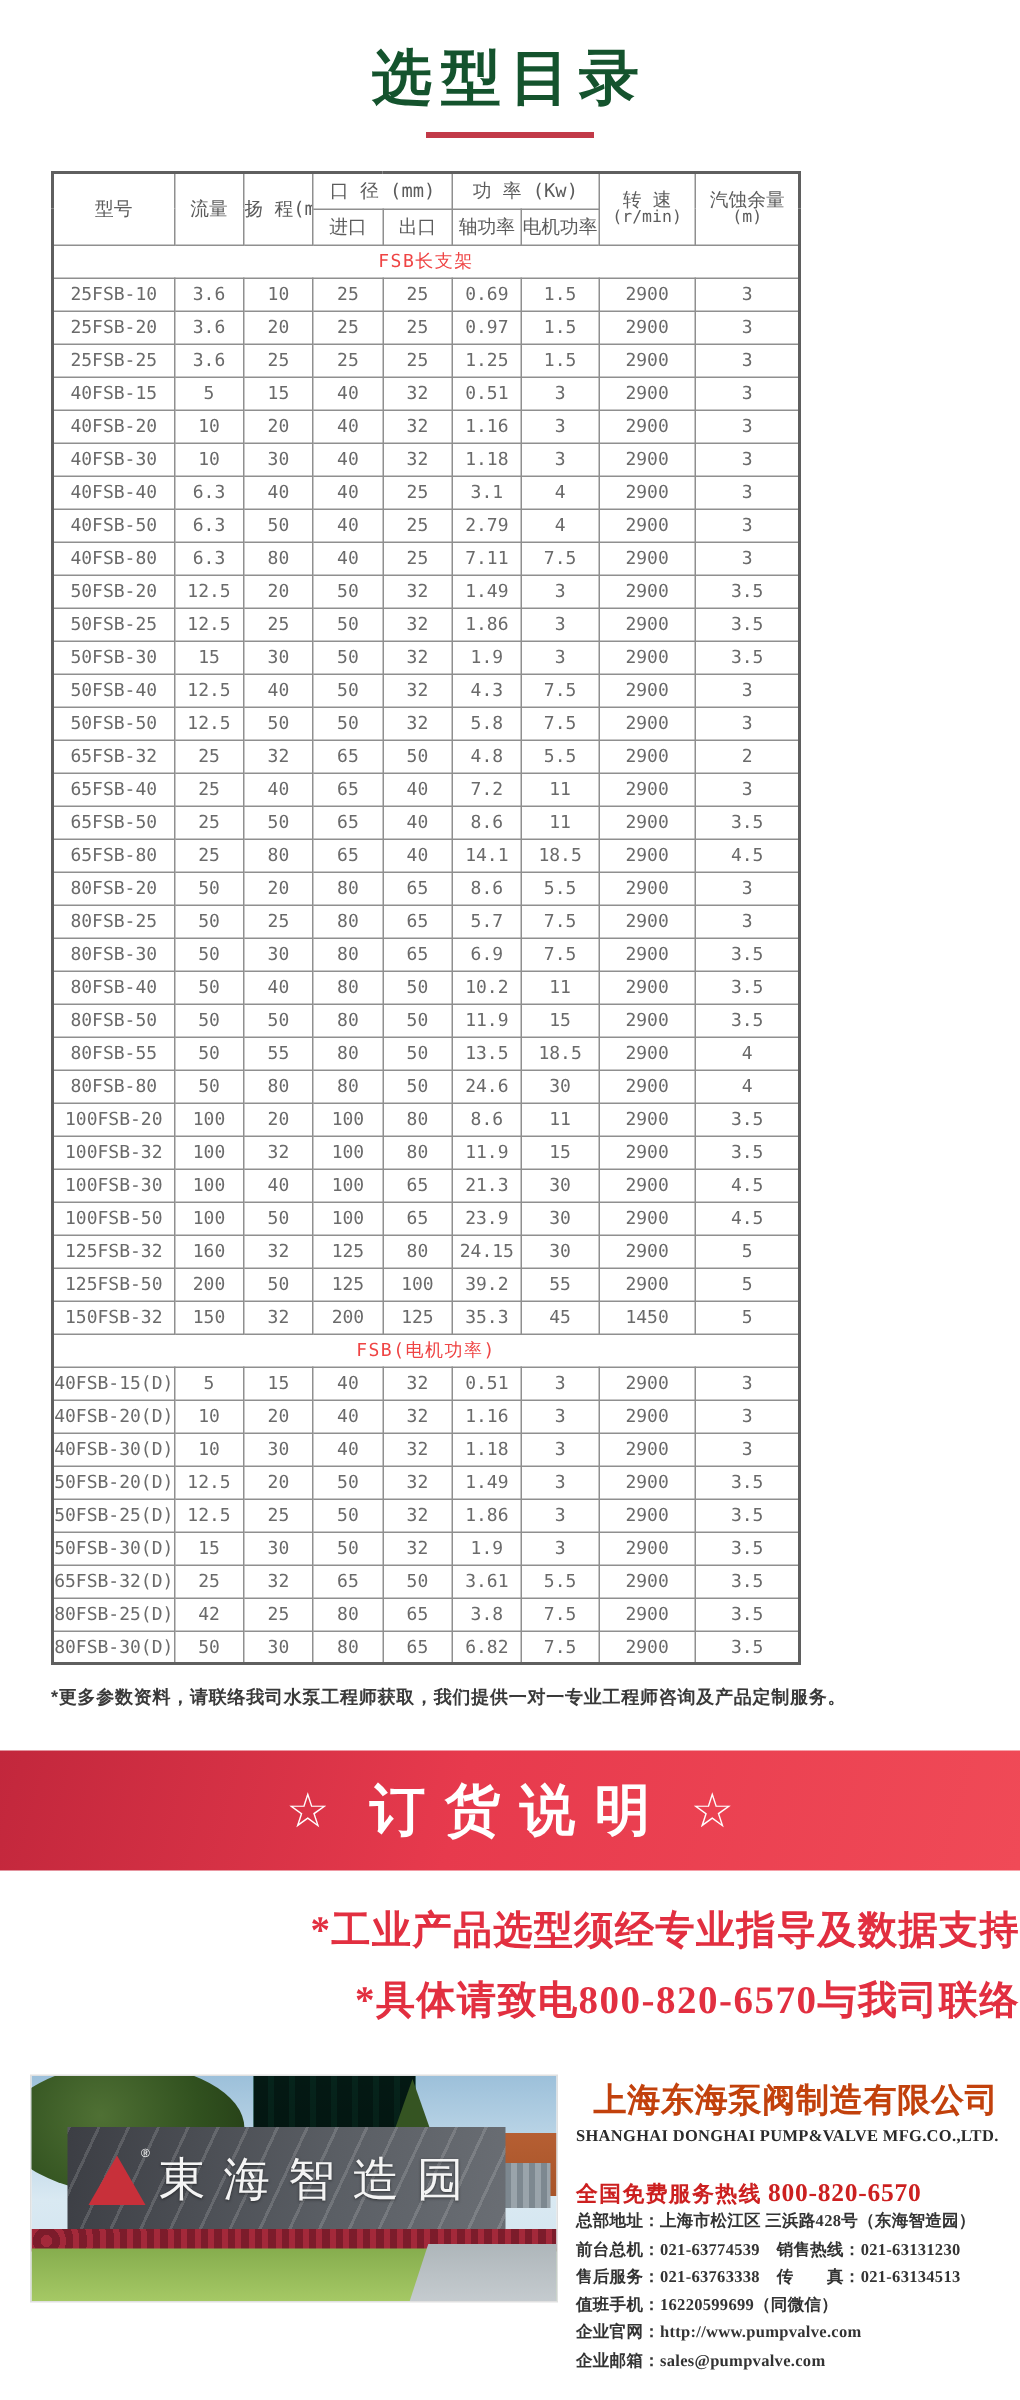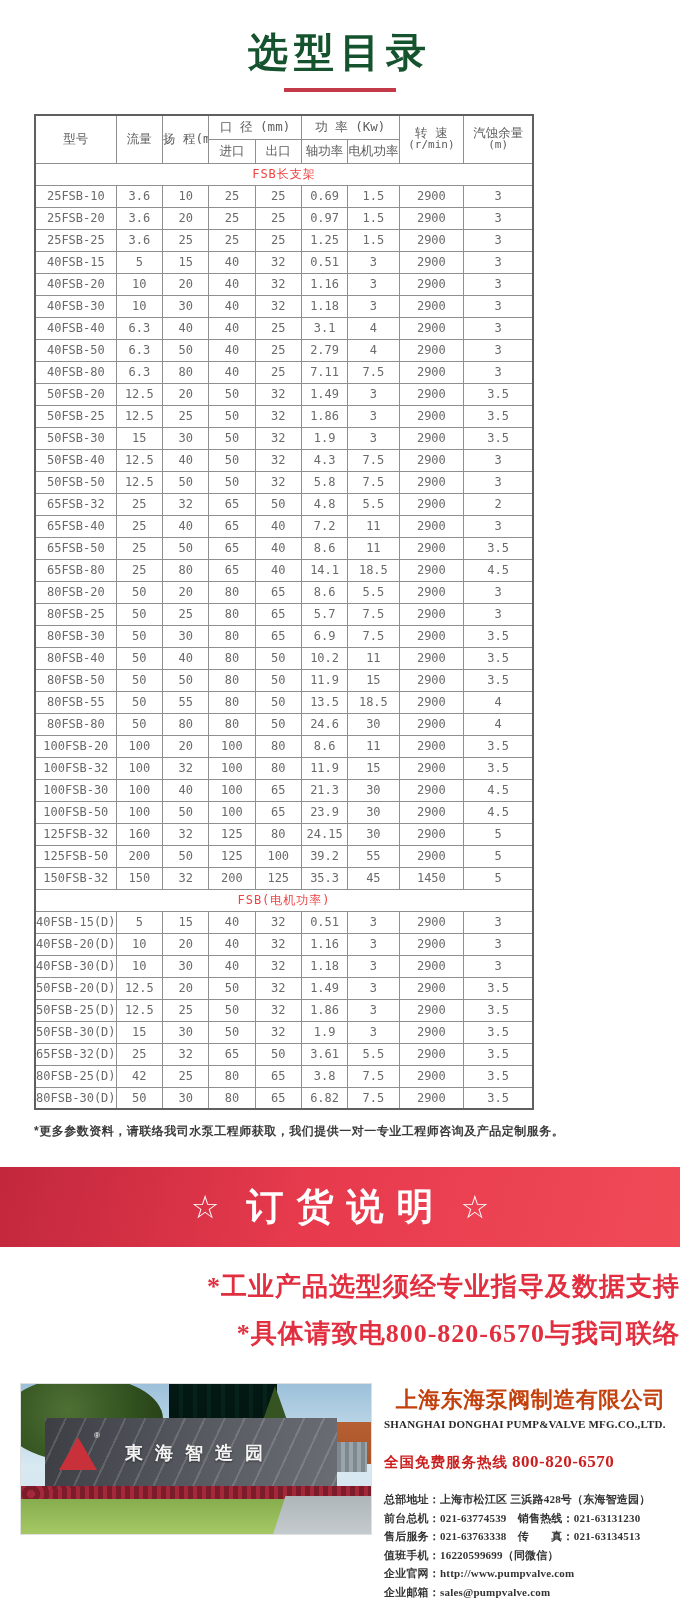--- a/index.html
+++ b/index.html
@@ -91,22 +91,22 @@
   }
   .logo-triangle {
     position:relative; margin-left:14px; width:0; height:0; flex:0 0 auto;
     border-left:19px solid transparent; border-right:19px solid transparent;
     border-bottom:33px solid #c8303a;
   }
   .logo-triangle:after {
     content:"®"; position:absolute; left:16px; top:-6px; color:#fff; font-size:8px;
   }
   .sign-text {
-    color:#f4f4f4; font-size:18px; font-weight:bold; letter-spacing:12px;
-    margin-left:28px; white-space:nowrap; text-shadow:0 1px 2px rgba(0,0,0,0.5);
+    color:#f4f4f4; font-size:31px; font-weight:normal; letter-spacing:12px;
+    margin-left:9px; white-space:nowrap; text-shadow:0 1px 2px rgba(0,0,0,0.5);
   }
   .bush-strip {
     position:absolute; left:0; top:102px; width:100%; height:15px;
     background:repeating-radial-gradient(circle at 10px 8px,#a3293a 0 4px,#7c1c2b 4px 9px);
   }
   .grass {
     position:absolute; left:0; top:115px; width:100%; height:37px;
     background:linear-gradient(#86ad4e,#a7ca66);
   }
   .driveway {
@@ -117,21 +117,21 @@
   .company-name {
     font-family:"Liberation Sans","DejaVu Sans",sans-serif;
     font-size:22px; font-weight:bold; color:#c2410c; letter-spacing:0.5px; white-space:nowrap;text-align:right;
   }
   .company-name-en {
     font-size:11px; font-weight:bold; color:#2a2a2a; margin-top:3px; white-space:nowrap; letter-spacing:0.2px;
   }
   .hotline { margin-top:22px; white-space:nowrap; }
   .hotline .hotline-label { font-size:14.5px; font-weight:bold; color:#cc2020; letter-spacing:1px; }
   .hotline .hotline-number { font-size:17px; font-weight:bold; color:#cc2020; letter-spacing:0.5px; }
-  .company-lines { margin-top:18px; }
+  .company-lines { margin-top:0; }
   .company-line {
     font-size:11px; font-weight:bold; color:#333; line-height:18.5px; white-space:nowrap; letter-spacing:0.2px;
   }
 </style>
 </head>
 <body>
 
 <div class="page-title">选型目录</div>
 <div class="title-divider"></div>
 

